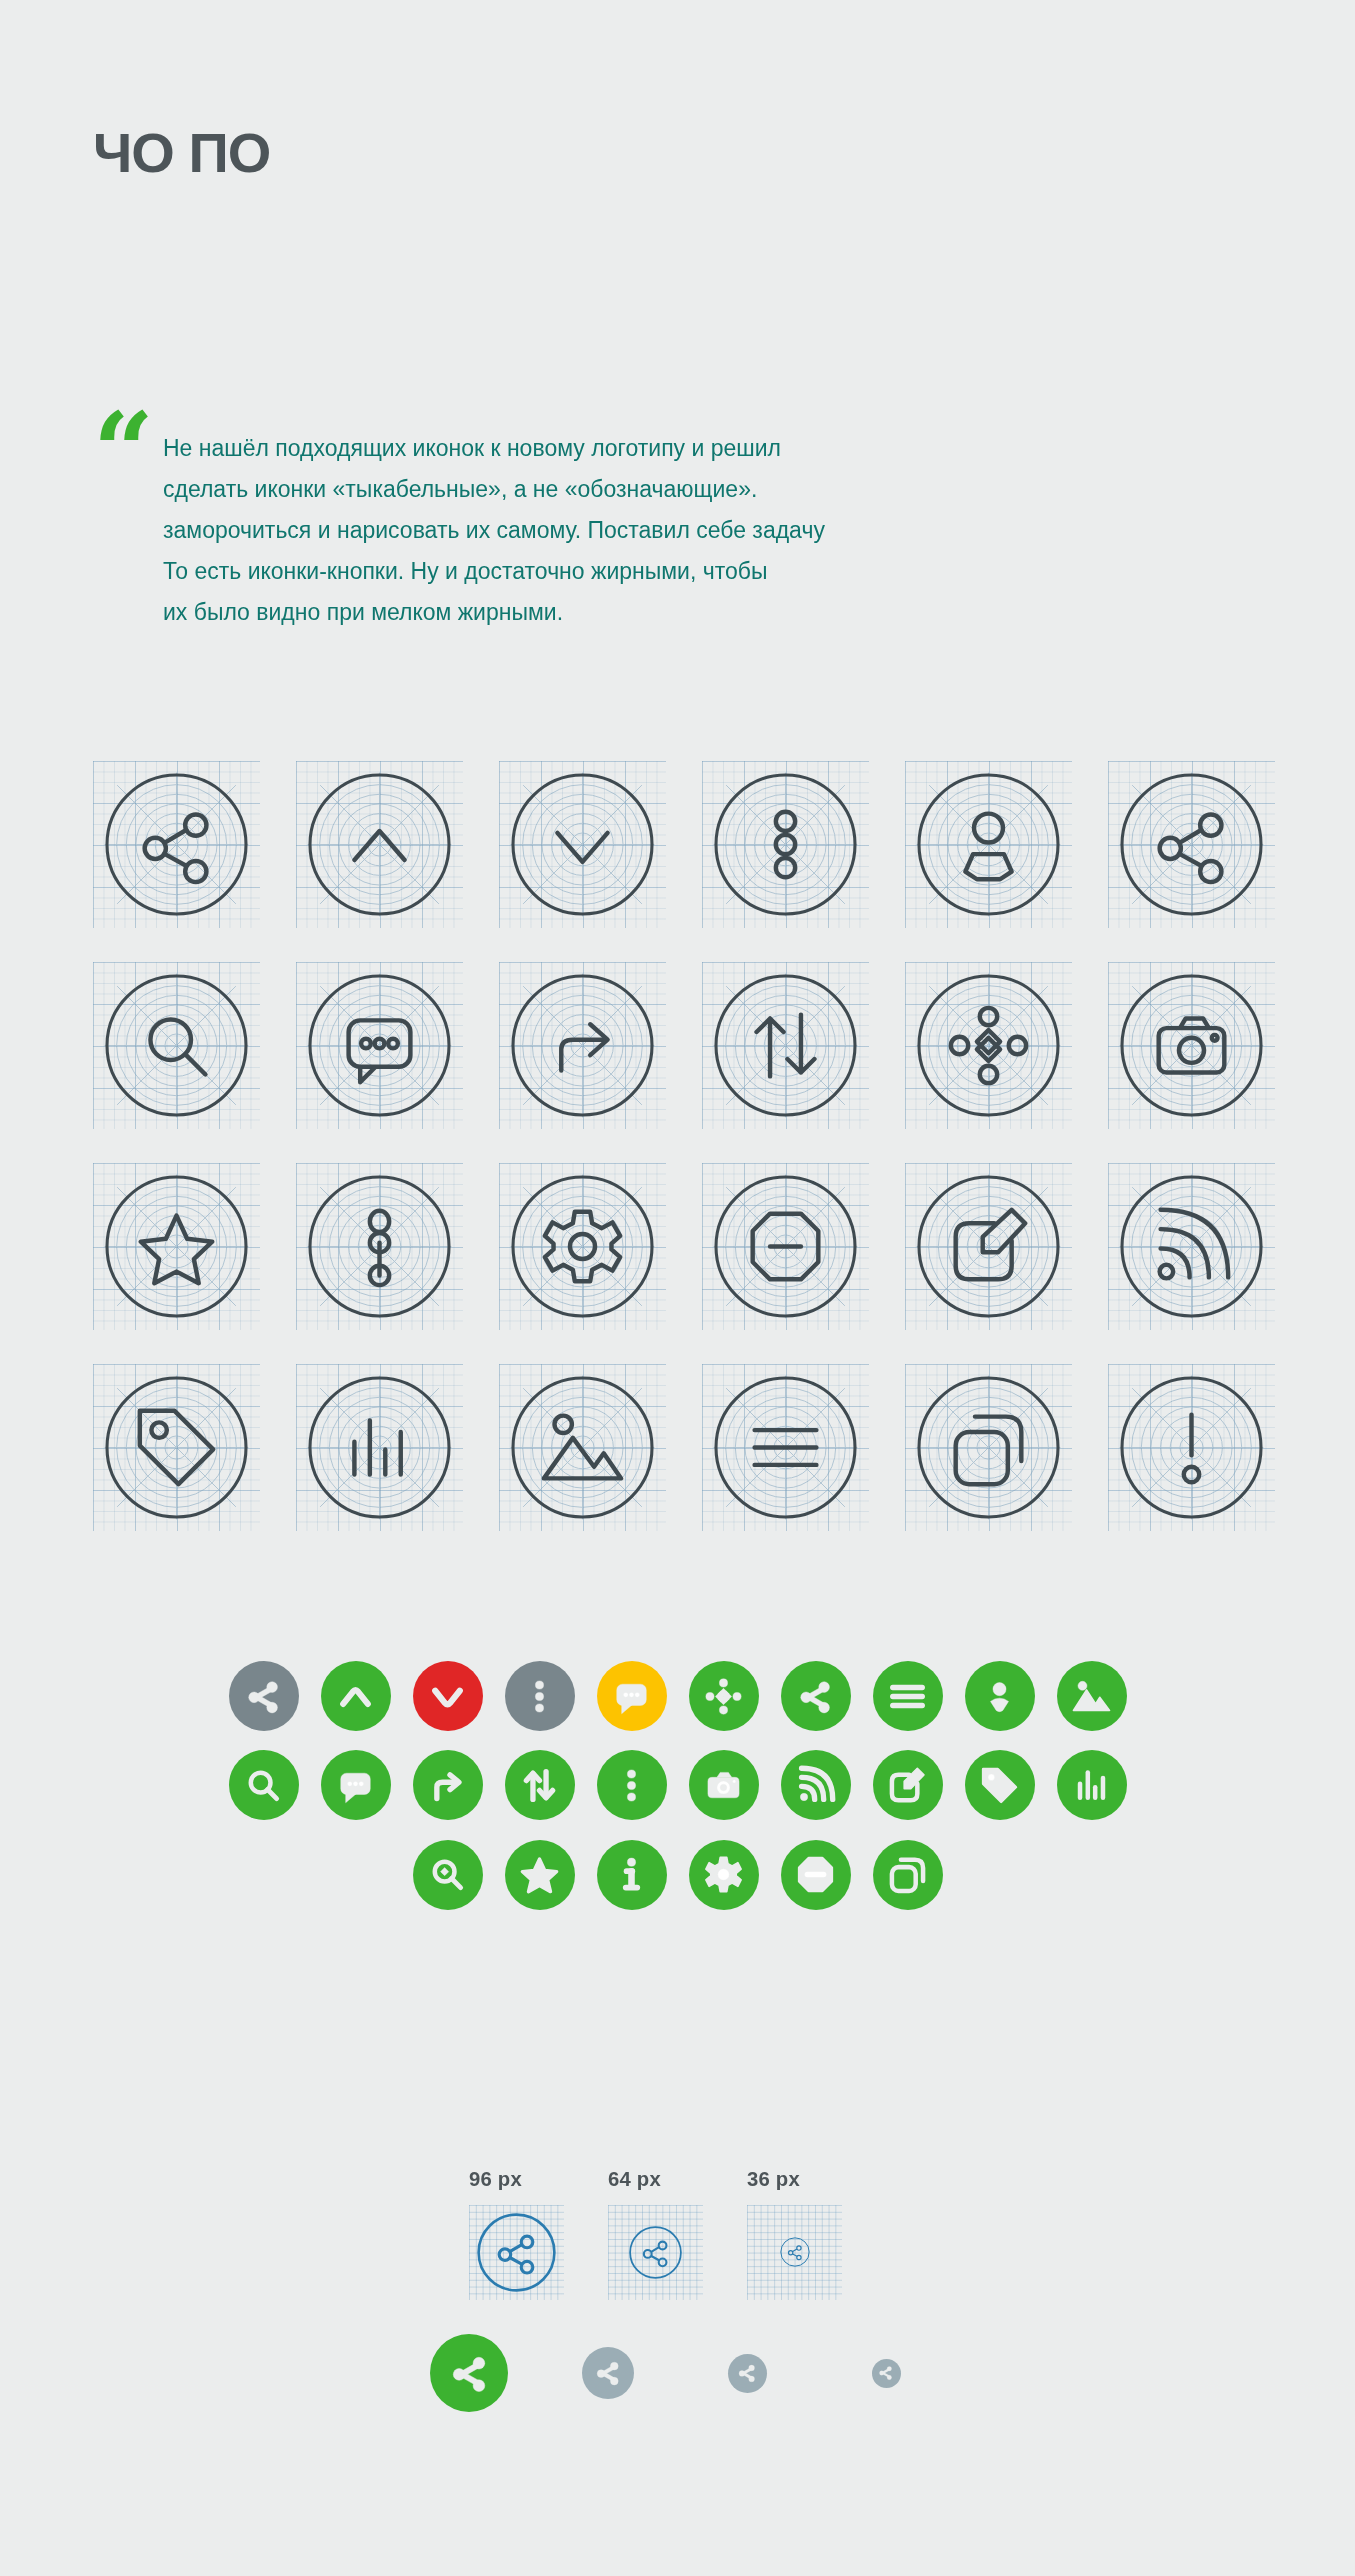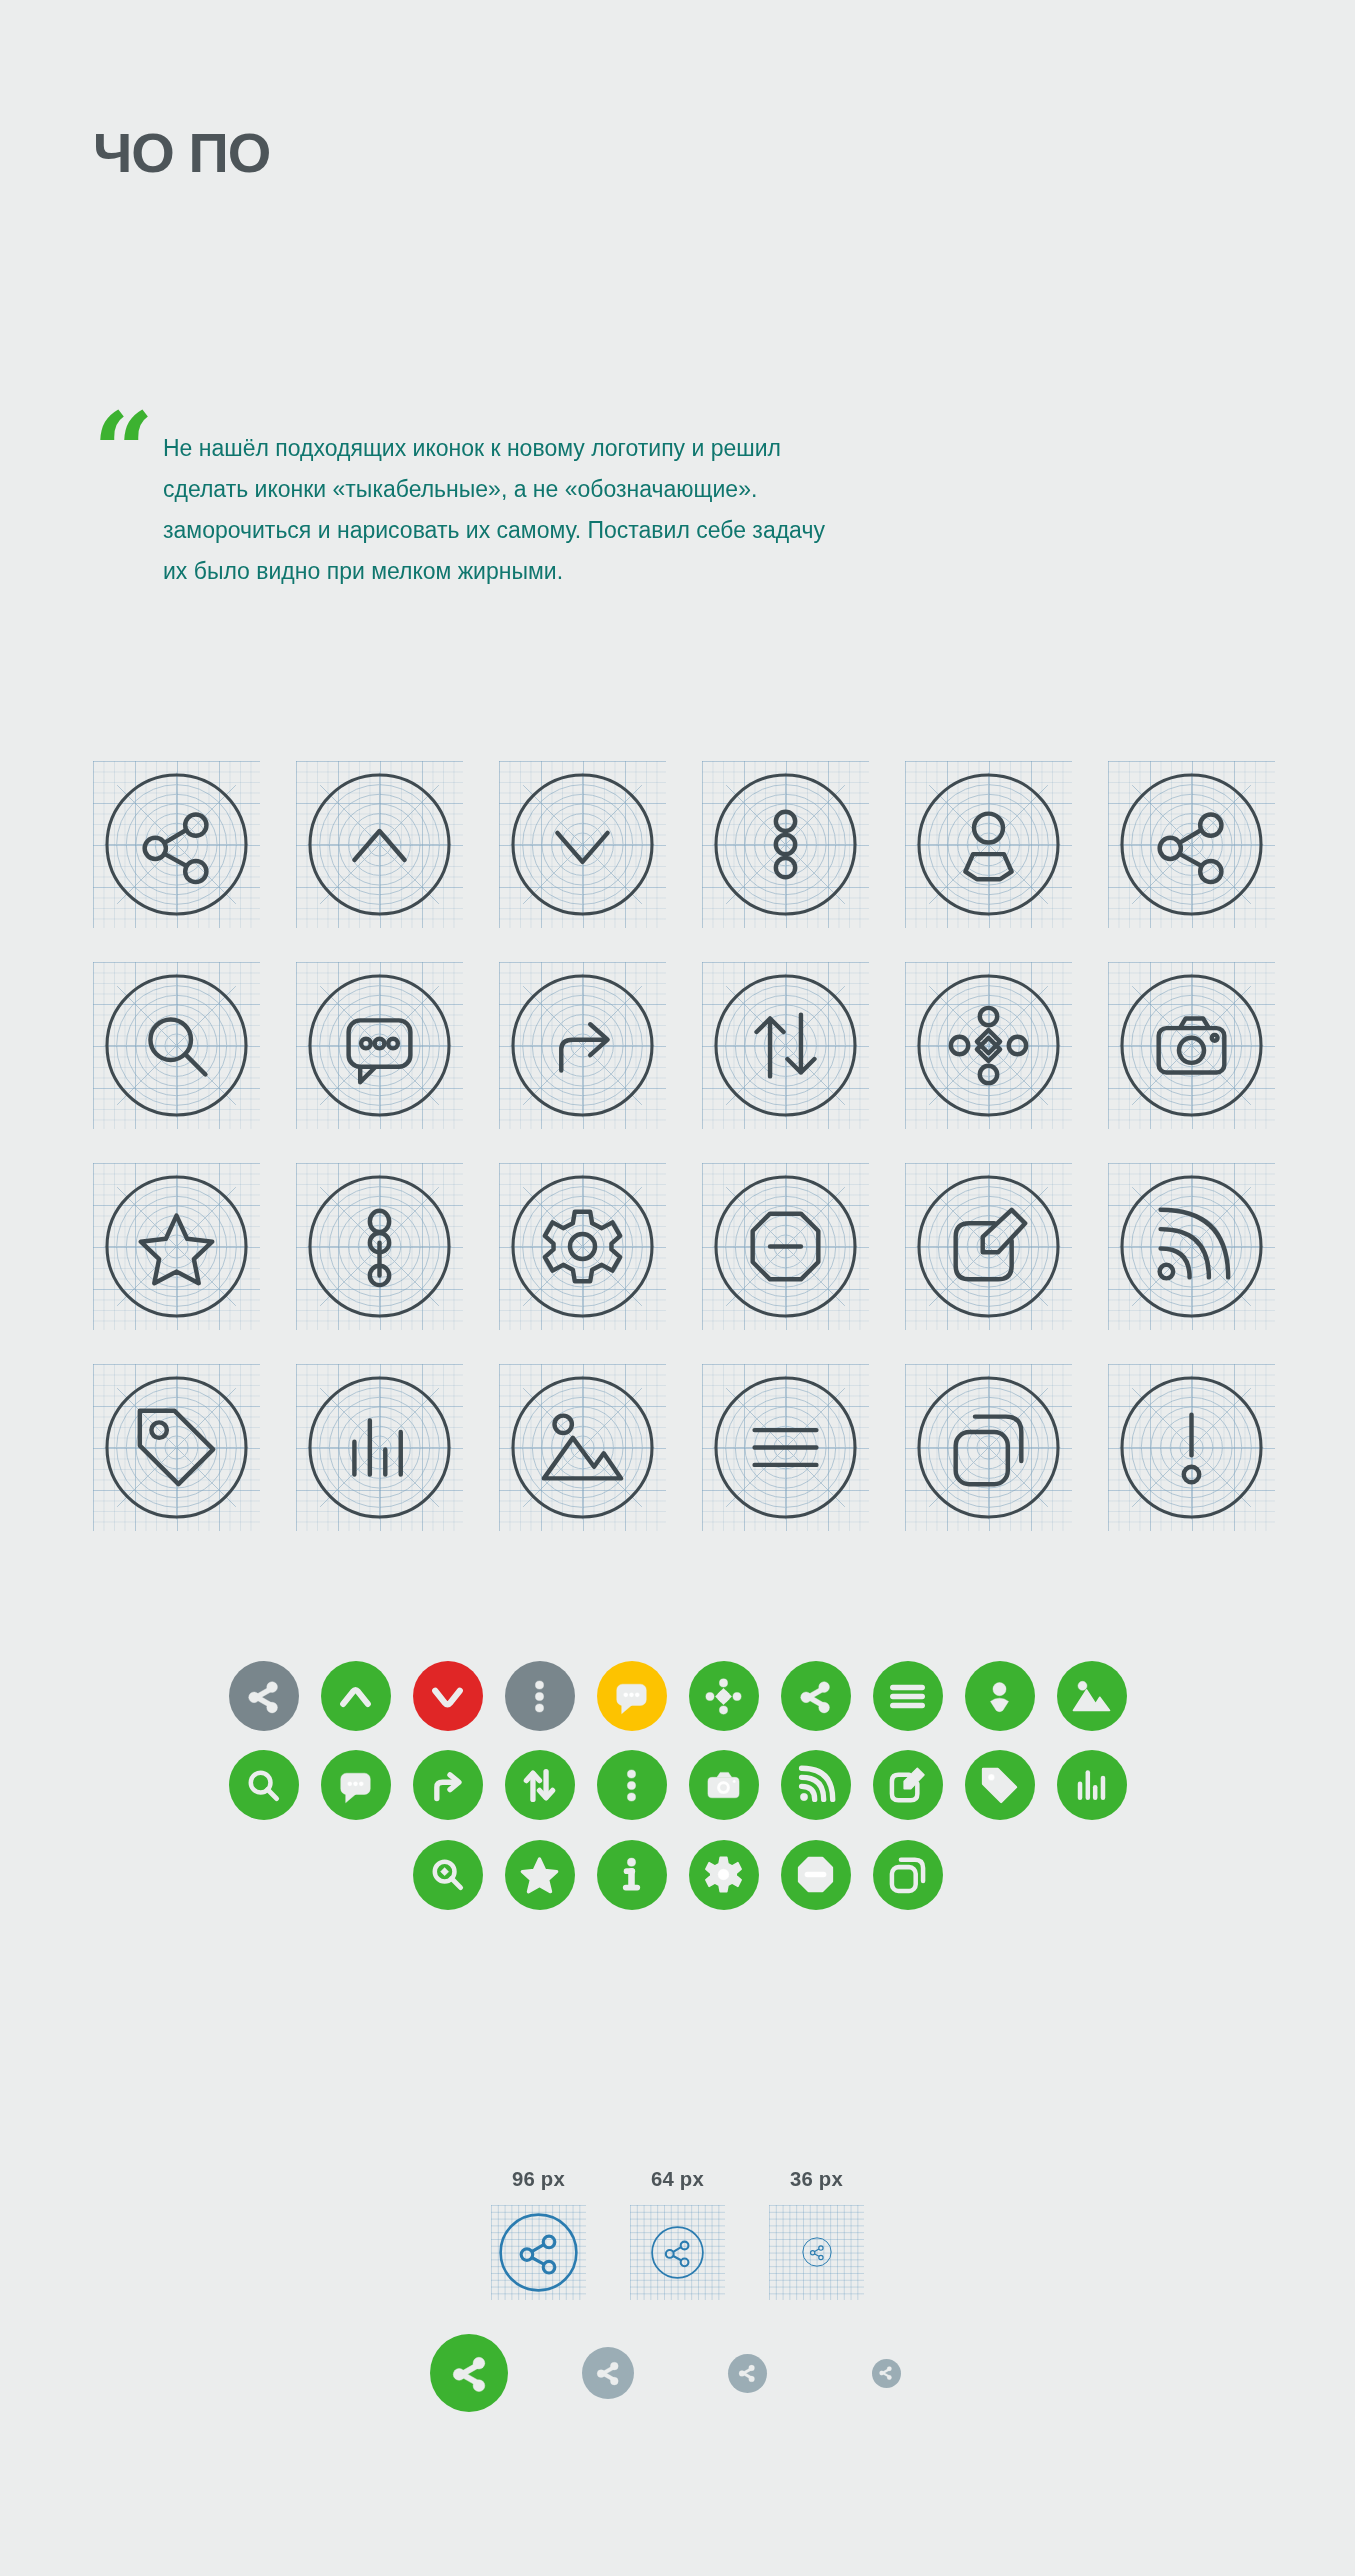--- a/index.html
+++ b/index.html
@@ -60,21 +60,21 @@
   .badge{
     width:70px;height:70px;border-radius:50%;
     display:flex;align-items:center;justify-content:center;
     flex:0 0 70px;
   }
   .badge svg{display:block;}
 
   
   .sizes{position:absolute;left:0;top:2168px;width:1355px;}
   .size-row{display:flex;justify-content:center;align-items:flex-end;gap:0;}
-  .size-col{width:139px;display:flex;flex-direction:column;align-items:center;}
+  .size-col{width:139px;display:flex;flex-direction:column;align-items:flex-start;}
   .size-label{
     font-size:20.3px;font-weight:bold;color:#4d5559;
     margin-bottom:13.6px;letter-spacing:0.2px;
   }
   .size-bp{position:relative;}
   .size-bp .paper{
     position:absolute;left:0;top:0;width:100%;height:100%;
     background-image:
       linear-gradient(to right, rgba(95,150,190,.30) 1px, transparent 1px),
       linear-gradient(to bottom, rgba(95,150,190,.30) 1px, transparent 1px);
@@ -93,20 +93,21 @@
       <span class="title-line">ЧО ПО</span>
     </h1>
   </div>
 
   <div class="quote-block">
     <div class="quote-mark">“</div>
     <div class="quote-text">
       <span>Не нашёл подходящих иконок к новому логотипу и решил</span>
       <span>сделать иконки «тыкабельные», а не «обозначающие».</span>
       <span>заморочиться и нарисовать их самому. Поставил себе задачу</span>
+      <span>То есть иконки-кнопки. Ну и достаточно жирными, чтобы</span>
       <span>их было видно при мелком жирными.</span>
     </div>
   </div>
 
   <div class="blueprint-grid" id="blueprint-grid">
       <div class="bp-cell">
         <div class="bp-paper"></div>
         <div class="bp-guides"><svg width="167" height="167" viewBox="0 0 173 173">
             <g fill="none" stroke="#7ea3bd" stroke-width="1">
               <circle cx="86.5" cy="86.5" r="62"></circle>

